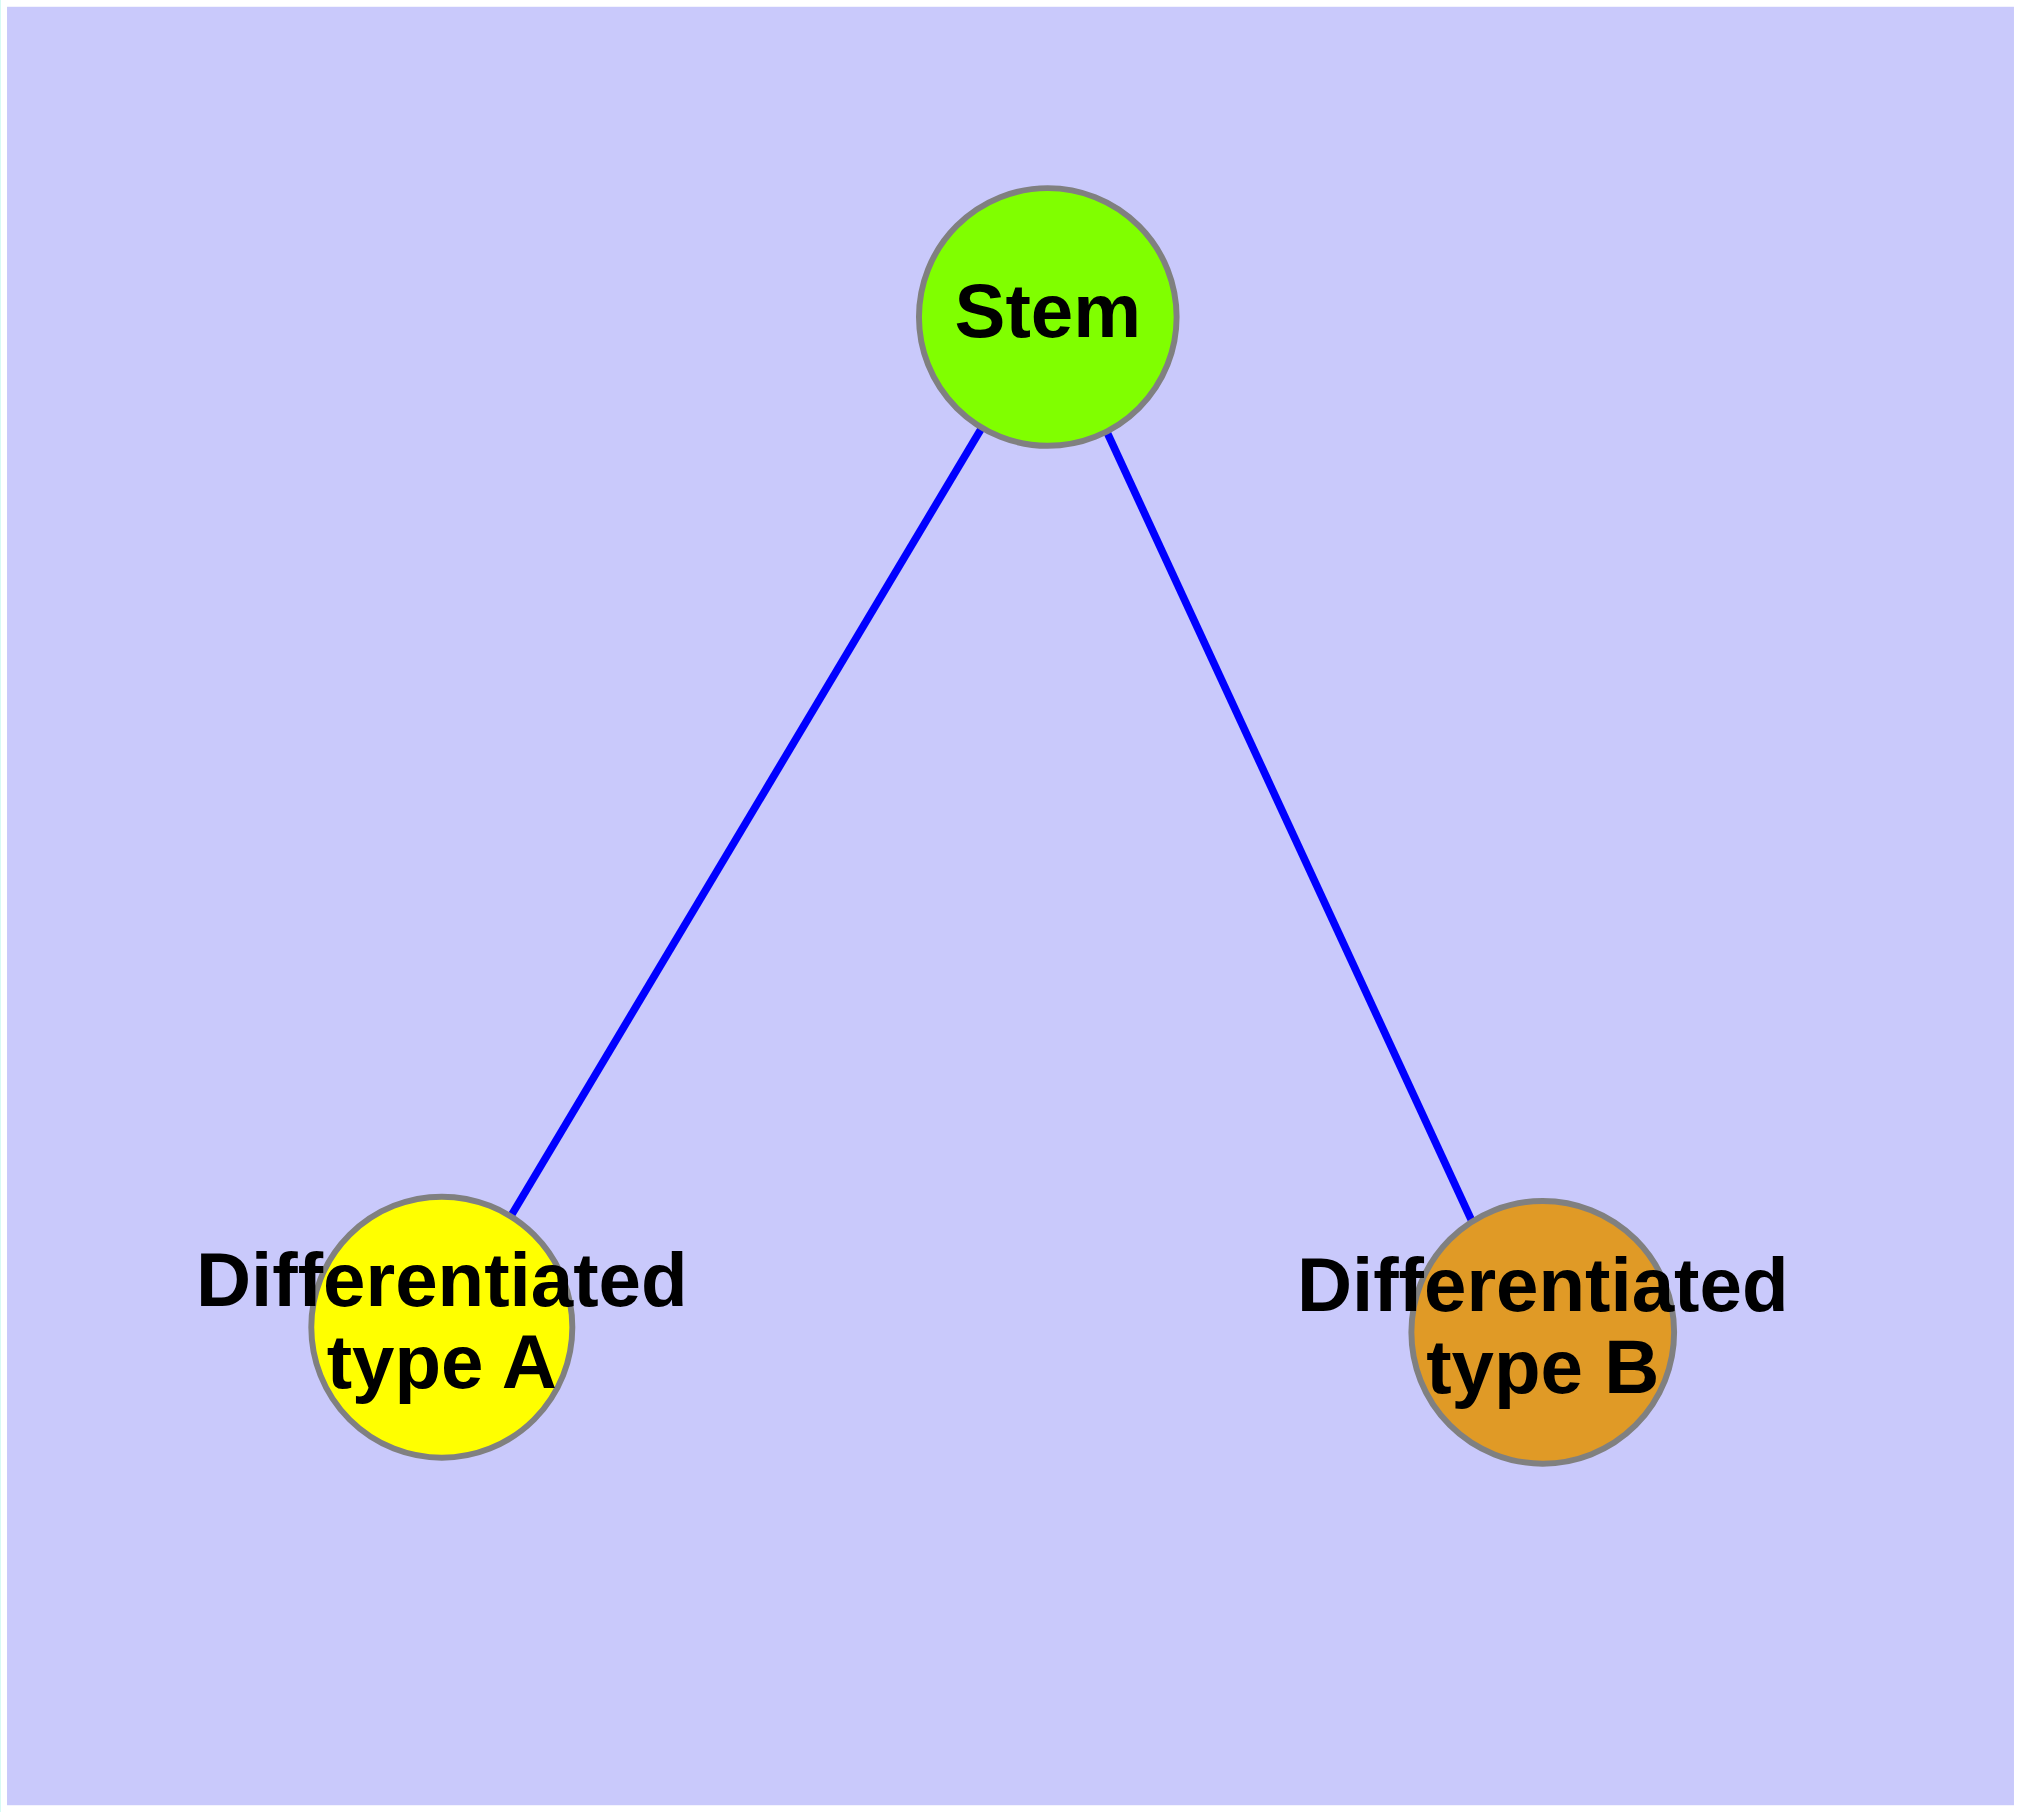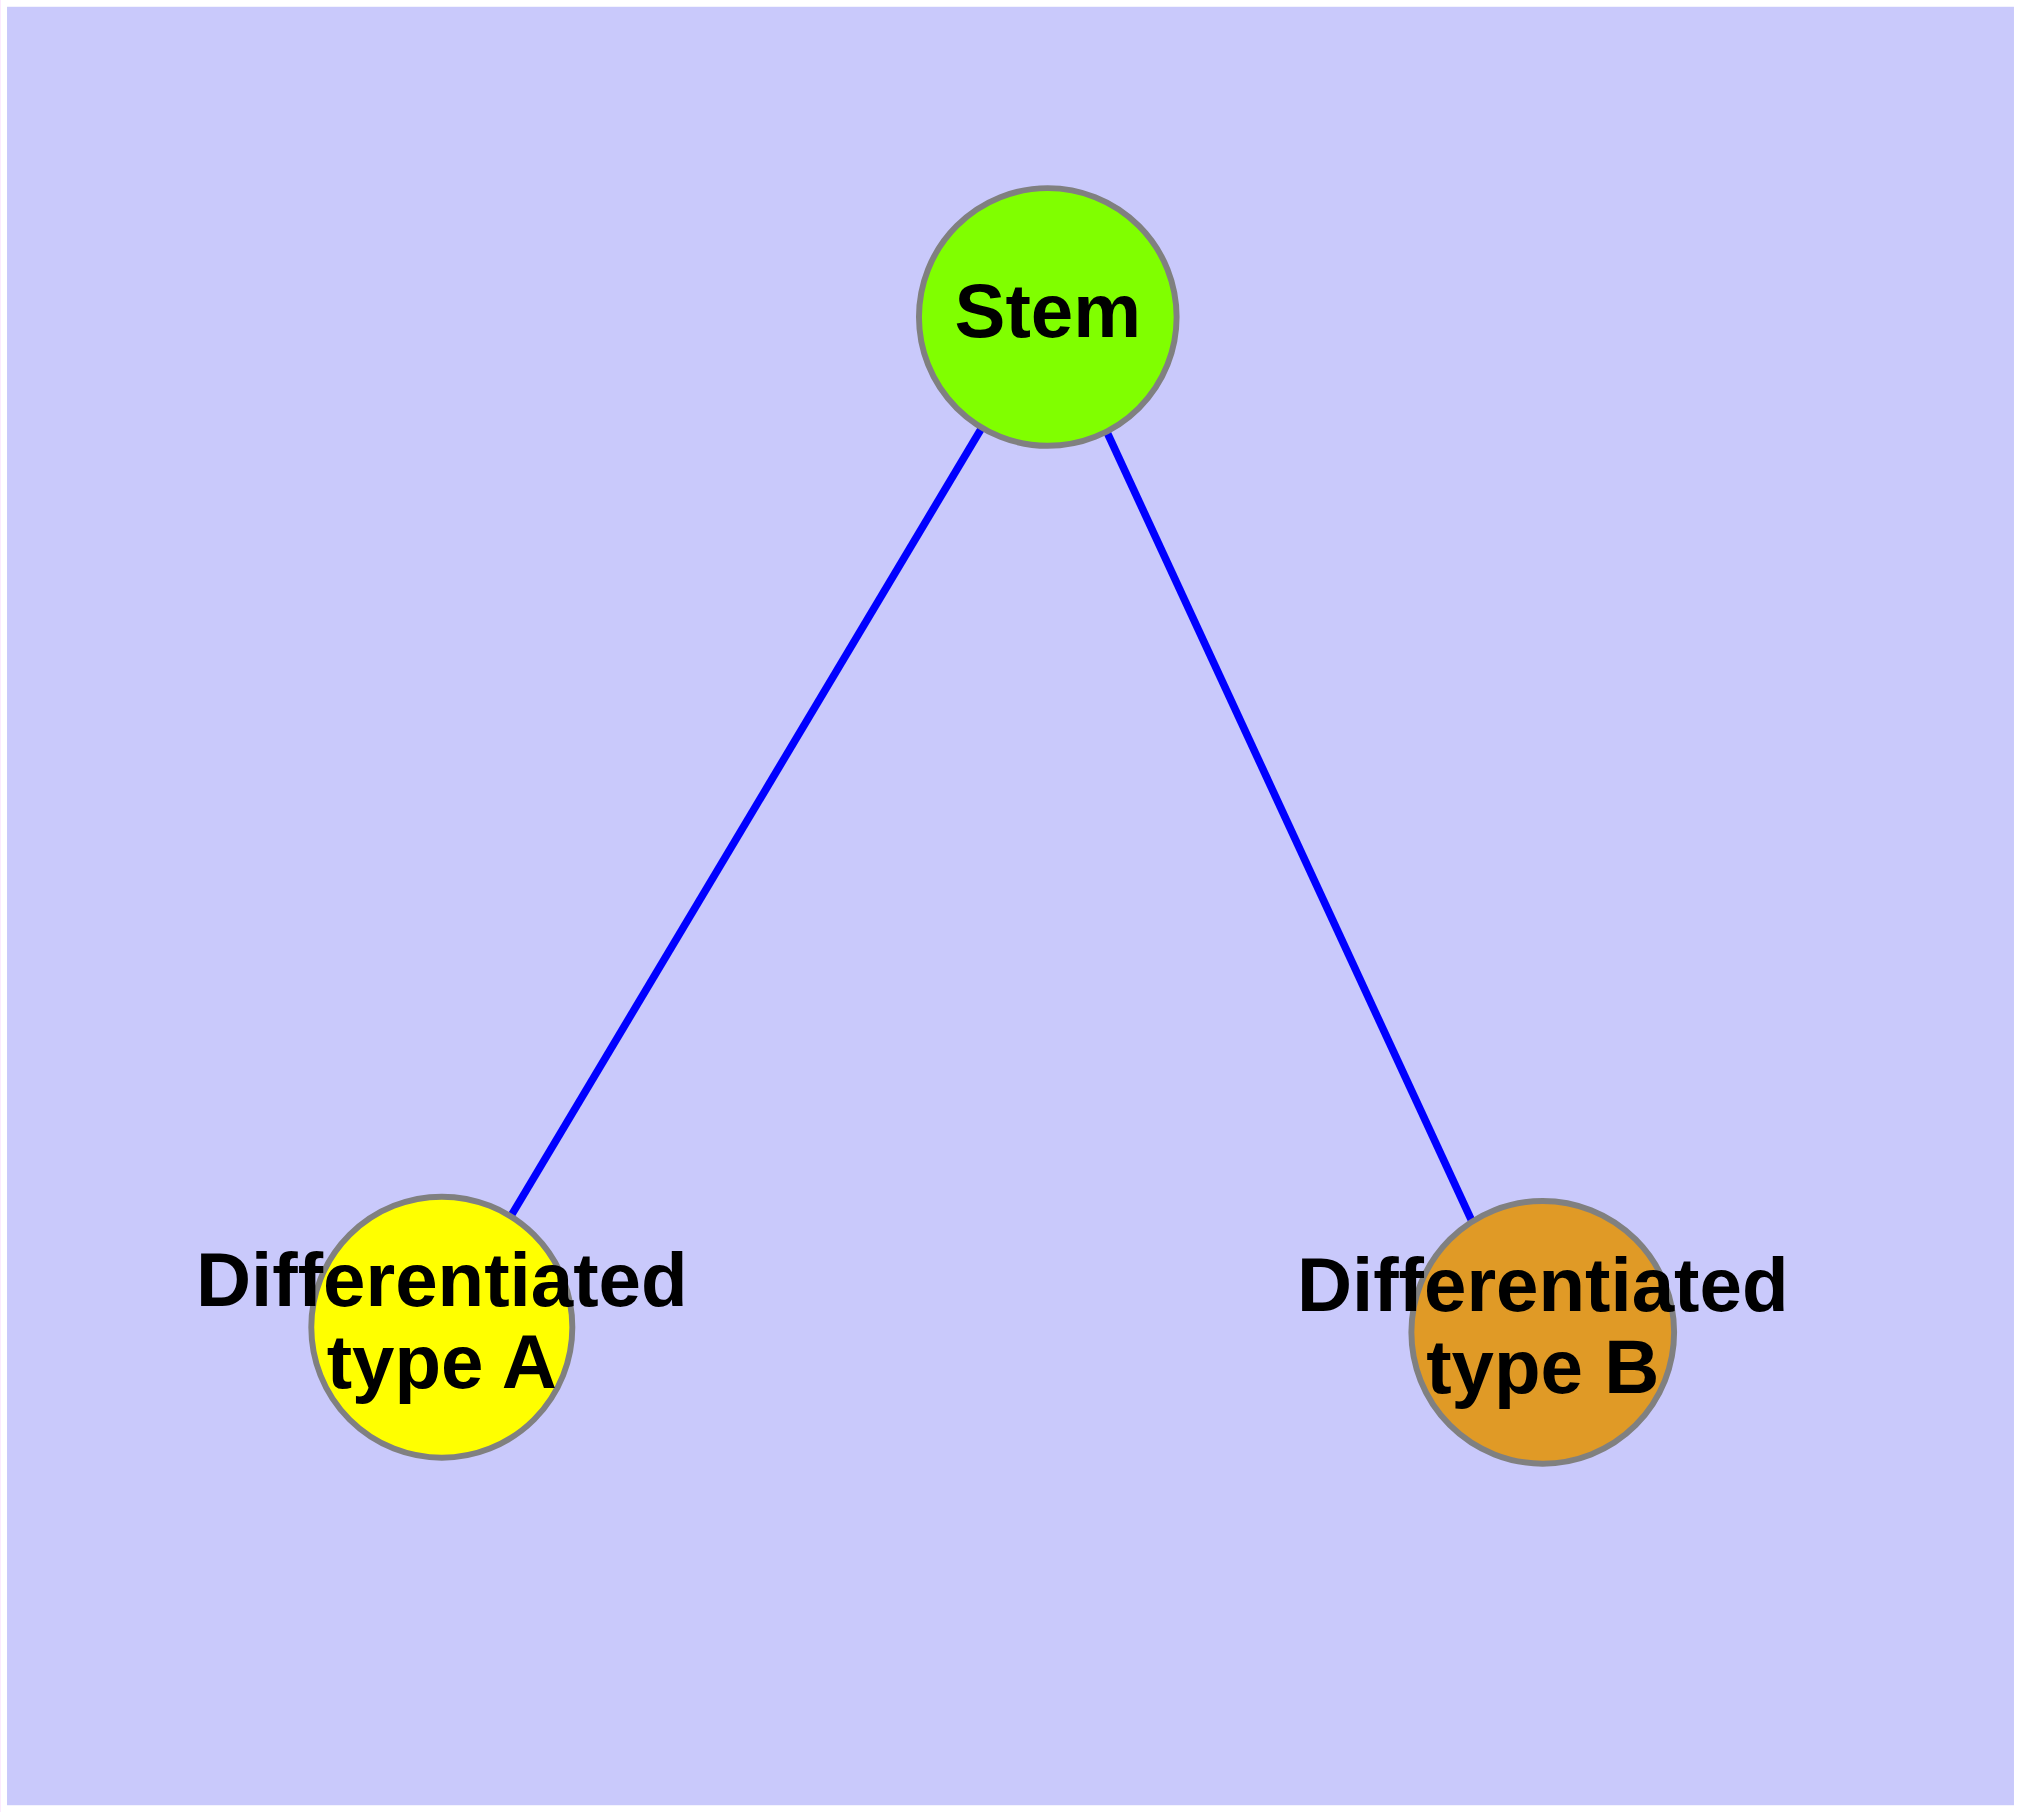--- a/index.html
+++ b/index.html
@@ -4,21 +4,21 @@
 <style>
   html, body {
     margin: 0;
     padding: 0;
     background: #ffffff;
   }
   #canvas {
     position: relative;
     width: 2021px;
     height: 1812px;
-    background: #f0abfc;
+    background: #5eead4;
     overflow: hidden;
     font-family: "Liberation Sans", sans-serif;
   }
   #graph-svg {
     position: absolute;
     left: 0;
     top: 0;
     width: 2021px;
     height: 1812px;
     display: block;

